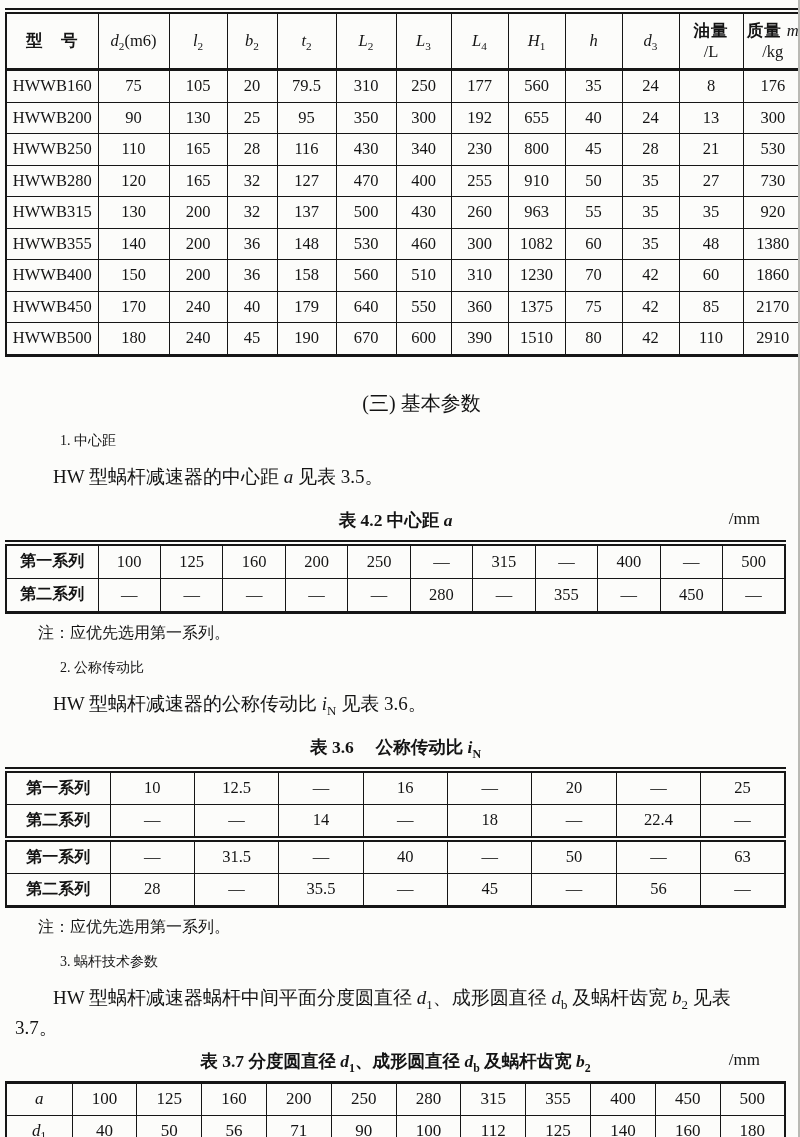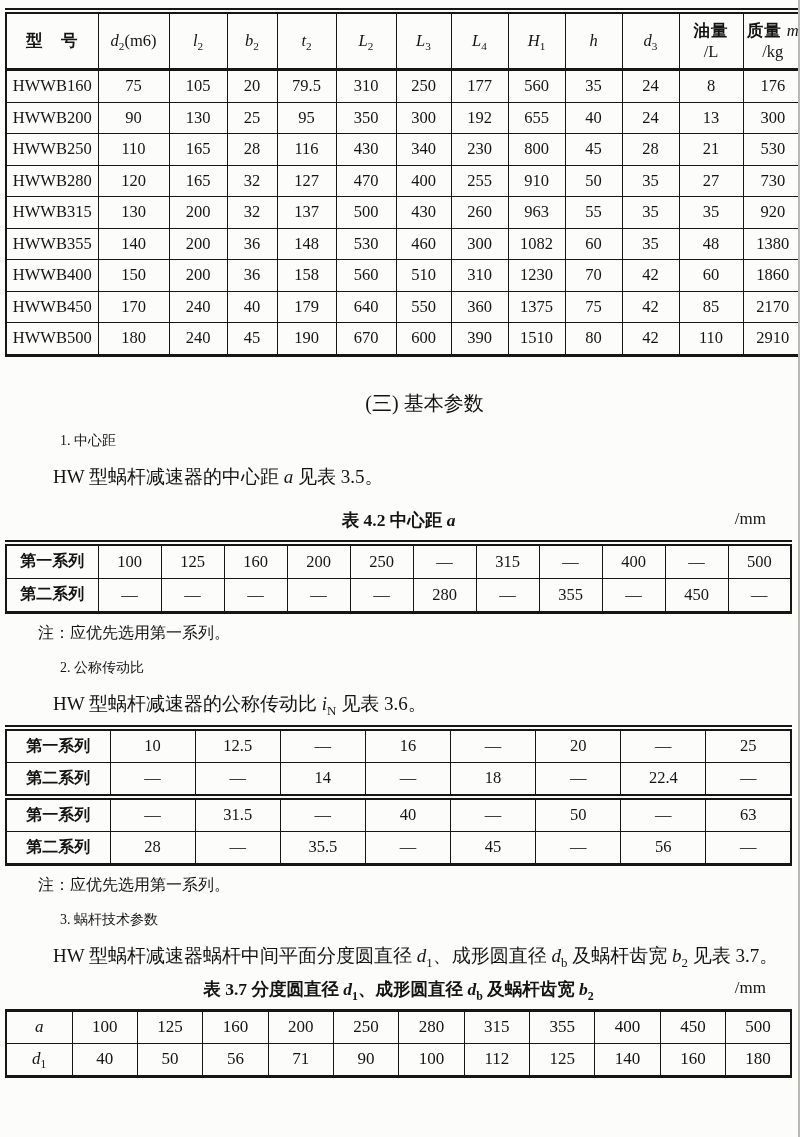--- a/index.html
+++ b/index.html
@@ -2,21 +2,21 @@
 <html><head>
 <meta charset="utf-8">
 <style>
   html,body{margin:0;padding:0;background:#e9e9e6;}
   .page{
     position:relative;
     width:800px;height:1137px;
     margin:0 auto;
     background:#fcfcfa;
     box-sizing:border-box;
-    padding:7px 6px 0 5px;
+    padding:7px 12px 0 5px;
     font-family:"Liberation Serif","DejaVu Serif",serif;
     color:#141414;
     overflow:hidden;
     border-right:2px solid #b9b9b4;
   }
   table{border-collapse:collapse;width:100%;table-layout:fixed;}
   th,td{
     border:1.6px solid #161616;
     text-align:center;vertical-align:middle;
     font-size:16.5px;
@@ -293,20 +293,23 @@
           <td>450</td>
           <td>—</td>
         </tr>
       </tbody>
   </table>
   <div class="note">注：应优先选用第一系列。</div>
 
   <div class="sub-heading">2. 公称传动比</div>
   <p class="para"><span>HW 型蜗杆减速器的公称传动比 </span><span class="var">i</span><sub>N</sub><span> 见表 3.6。</span></p>
 
+  <div class="caption-row">
+    <span class="caption"><span>表 3.6　 公称传动比 </span><span class="var">i</span><sub>N</sub></span>
+  </div>
   <table class="t36">
     <colgroup>
       <col style="width:104px">
         <col>
         <col>
         <col>
         <col>
         <col>
         <col>
         <col>

